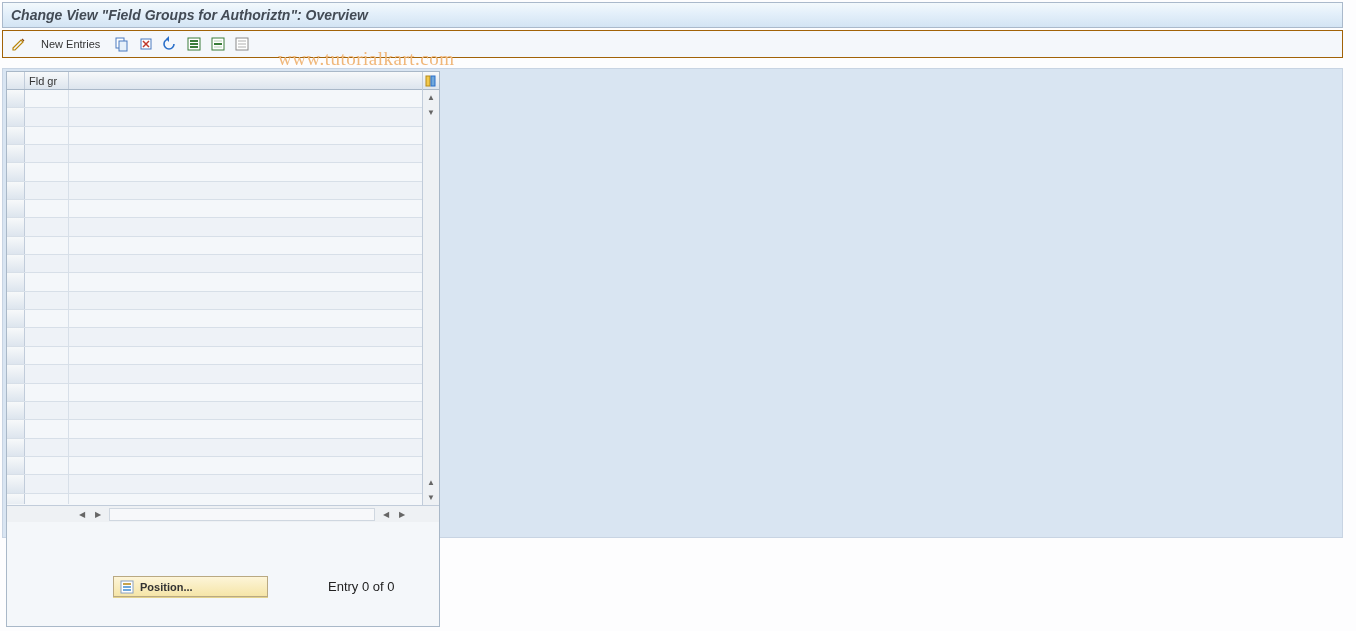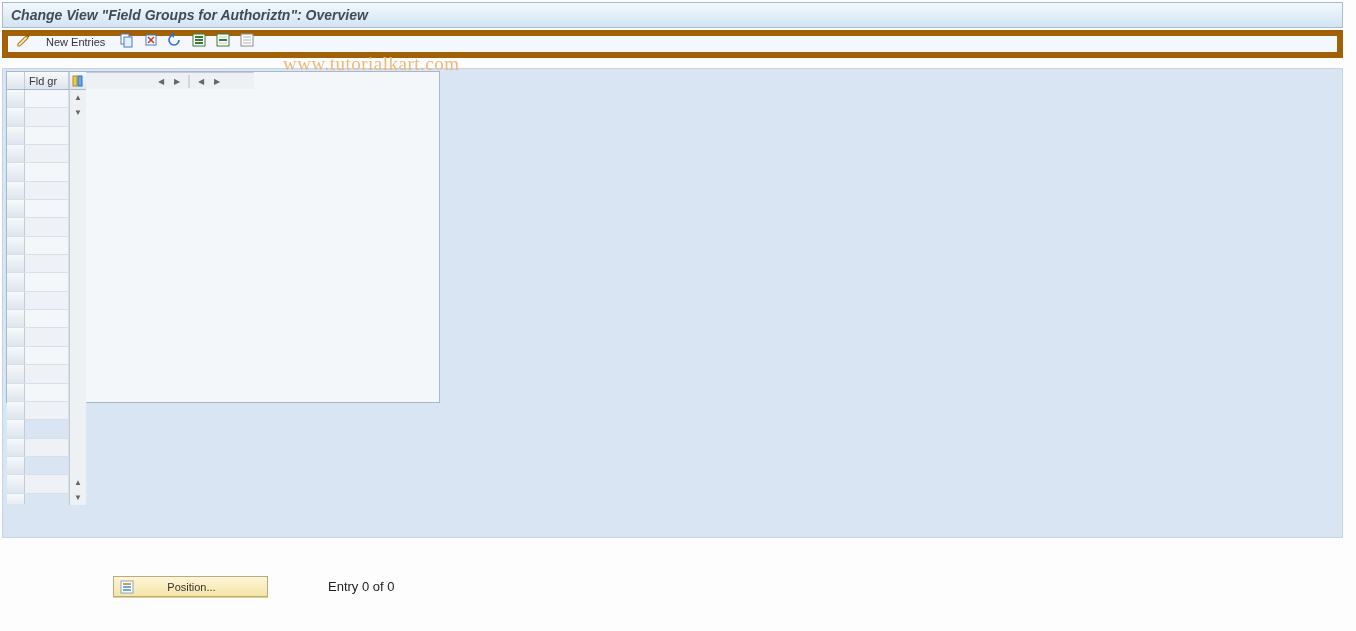--- a/index.html
+++ b/index.html
@@ -20,25 +20,25 @@
       margin: 2px;
     }
     .title-bar-text {
       font-weight: bold;
       font-style: italic;
       font-size: 14px;
       color: #434b55;
     }
     .toolbar {
       display: flex;
-      align-items: flex-end;
+      align-items: center;
       gap: 4px;
       padding: 2px 6px;
       background: #f4f7fb;
-      border: 6px solid #a16207;
+      border: 1px solid #a16207;
       width: 1341px;
       margin: 0 2px 10px 2px;
       height: 28px;
       position: relative;
     }
     .toolbar-icon {
       width: 20px;
       height: 20px;
       display: inline-flex;
       align-items: center;
@@ -67,24 +67,25 @@
       width: 1341px;
       margin: 0 2px;
       background: #d9e5f2;
       border: 1px solid #c8d4e3;
       padding: 0;
       height: 470px;
     }
     .table-wrap {
       display: flex;
       width: 434px;
-      height: 332px;
+      height: 556px;
       margin: 2px 3px 0 3px;
       background: #f4f7fa;
       border: 1px solid #a9b8c8;
+      flex-direction: column;
     }
     .table-main { display: flex; height: 433px; }
     .table-left { flex: 1; }
     .table-header {
       display: flex;
       height: 18px;
       background: linear-gradient(to bottom, #f7f9fa, #dde5ee);
       border-bottom: 1px solid #a9b8c8;
     }
     .th {
@@ -189,21 +190,21 @@
       cursor:pointer;
       font-size:11px;
       color:#333;
       gap:6px;
       padding-left: 6px;
     }
     .pos-button .picon {
       display:flex; align-items:center; justify-content:center;
       width:14px; height:14px;
     }
-    .pos-button .plabel { flex:1; text-align:center; padding-right:24px; }
+    .pos-button .plabel { flex:1; text-align:left; padding-right:24px;font-weight:bold; }
     .entry-text { font-size: 13px; color:#222; }
   </style>
 </head>
 <body>
 
 <div class="title-bar">
   <span class="title-bar-text">Change View "Field Groups for Authoriztn": Overview</span>
 </div>
 
 <div class="toolbar">

